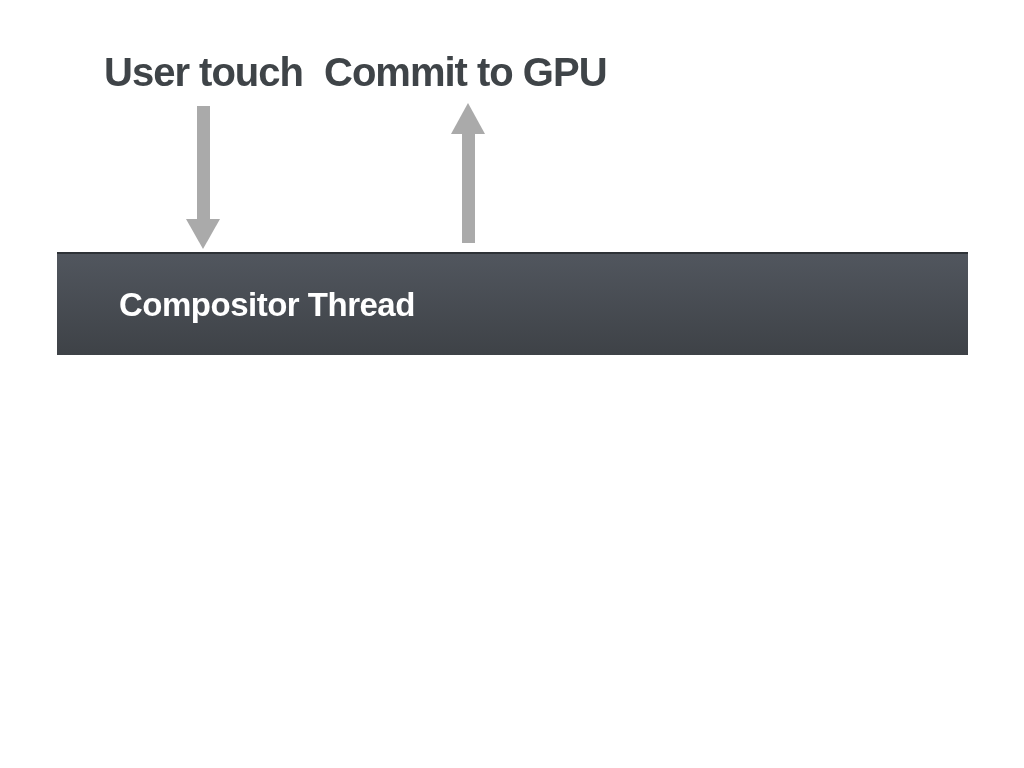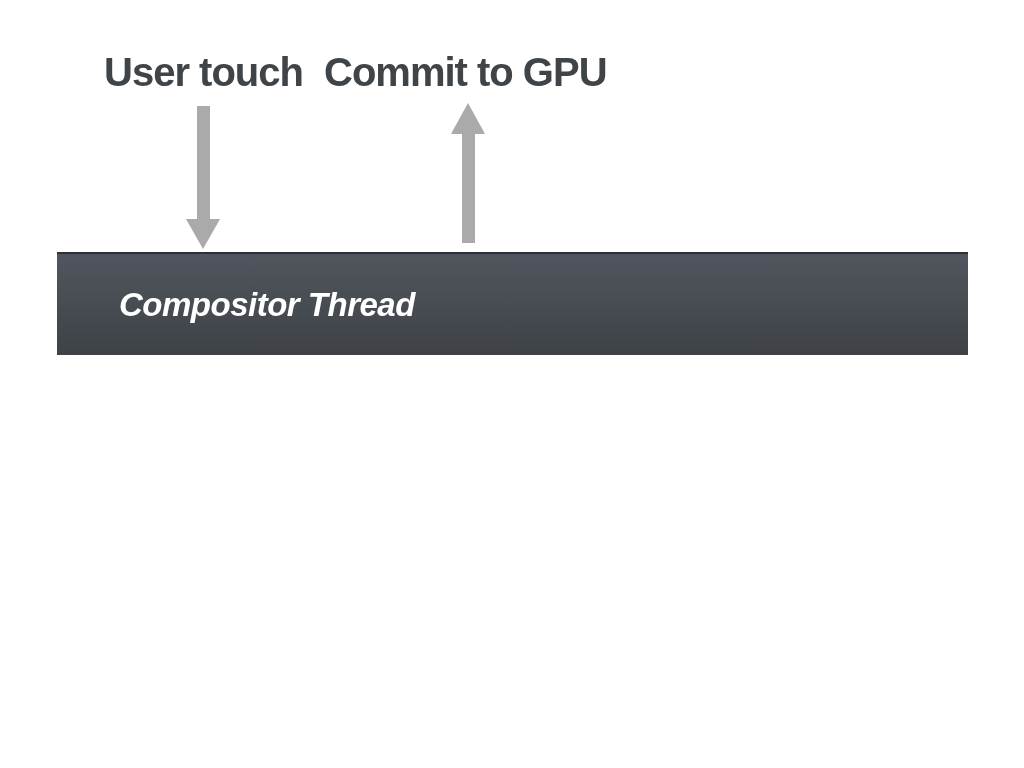--- a/index.html
+++ b/index.html
@@ -66,21 +66,20 @@
     display: flex;
     align-items: center;
     padding-left: 62px;
   }
   .bar.compositor {
     top: 236px;
     border-top: 2px solid var(--compositor-border, #2e3237);
     background: linear-gradient(180deg,
       var(--compositor-top, #51565e) 0%,
       var(--compositor-bottom, #3e4247) 100%);
-    font-style: italic;
   }
   .bar.main-thread {
     top: 552px;
     border-top: 2px solid var(--main-border, #c2c5c6);
     background: linear-gradient(180deg,
       var(--main-top, #d6d9da) 0%,
       var(--main-bottom, #adb1b2) 100%);
   }
   .bar-label {
     font-weight: bold;

